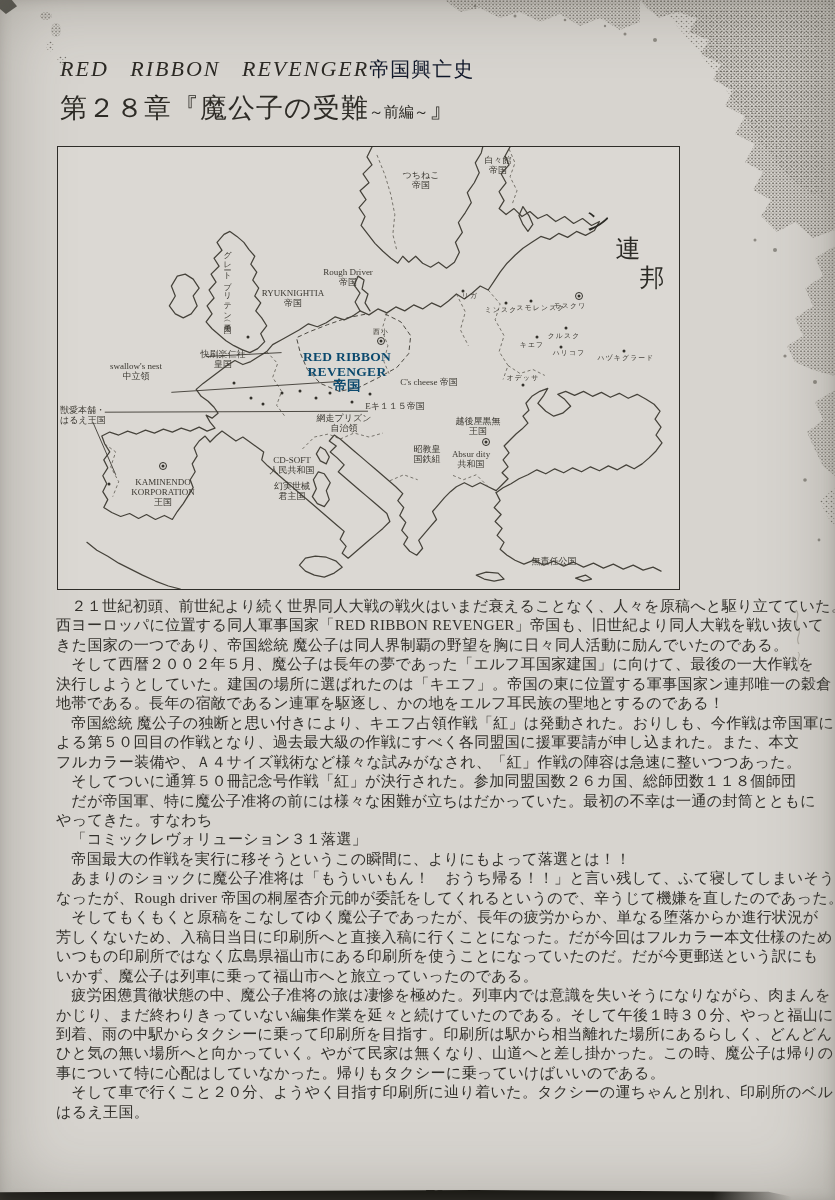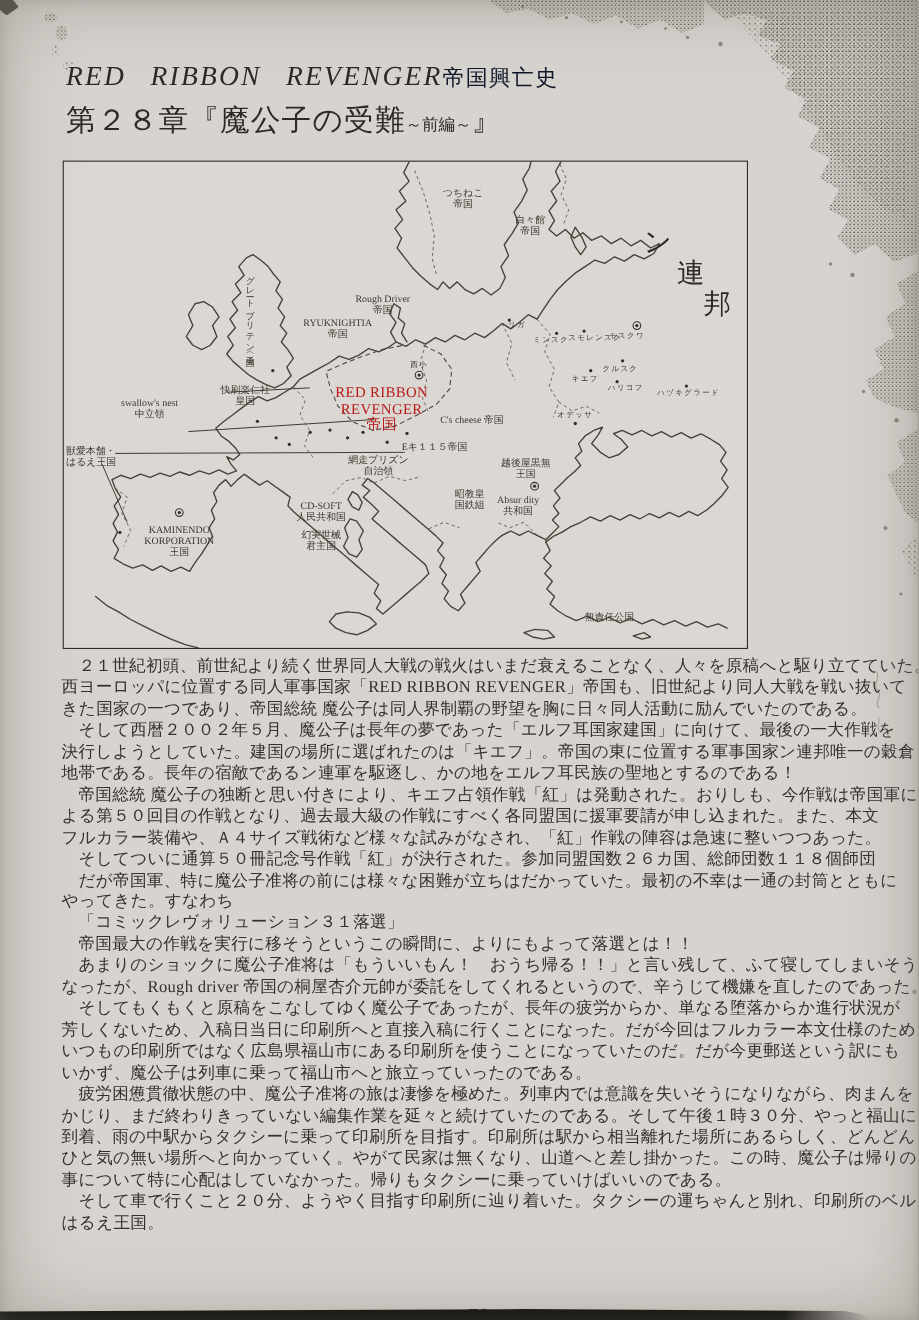--- a/index.html
+++ b/index.html
@@ -7,41 +7,41 @@
     position:relative;width:835px;height:1200px;overflow:hidden;
     background:#d7d4cf;
     font-family:"Liberation Serif","DejaVu Serif",serif;
     color:#32302b;
   }
   #vignette{position:absolute;inset:0;pointer-events:none;z-index:40;
     box-shadow:inset 0 0 70px rgba(95,92,82,.38), inset 0 0 12px rgba(95,92,82,.25);}
   
   #header{position:absolute;left:60px;top:56px;z-index:5;}
   .title-line{white-space:nowrap;}
-  .title-en{font-style:italic;font-size:25px;letter-spacing:2px;word-spacing:14px;color:#2c2a25;margin-top:12px;}
+  .title-en{font-style:italic;font-size:22px;letter-spacing:2px;word-spacing:14px;color:#2c2a25;margin-top:12px;}
   .title-ja{font-size:20px;letter-spacing:1px;color:#0f172a;}
   .chapter-line{margin-top:7px;font-size:27px;letter-spacing:1px;color:#2d2b26;white-space:nowrap;}
   .chapter-sub{font-size:15px;letter-spacing:0;}
   
   #map{
     position:absolute;left:57px;top:146px;width:623px;height:444px;
     border:1.6px solid #2e2d29;background:#dbd8d3;z-index:4;box-sizing:border-box;
   }
   #map svg.geo{position:absolute;left:0;top:0;width:100%;height:100%;}
   .coast{fill:none;stroke:#45423a;stroke-width:1.25;stroke-linejoin:round;stroke-linecap:round;}
   .border-dash{fill:none;stroke:#57534a;stroke-width:0.9;stroke-dasharray:3,2.6;opacity:.85;}
   .empire-dash{fill:none;stroke:#4a473f;stroke-width:1;stroke-dasharray:4.5,3;}
   #pointer-lines line{stroke:#3b3831;stroke-width:0.9;}
   .ml{position:absolute;transform:translate(-50%,-50%);text-align:center;white-space:nowrap;
       color:#3b3831;line-height:1.12;z-index:6;}
   .ml div{white-space:nowrap;}
   .ml-n{font-size:9px;}
   .ml-nl{transform:translate(0,-50%);text-align:left;font-size:9px;}
   .ml-t{font-size:6.8px;letter-spacing:1.2px;}
-  .ml-b{font-size:13.5px;font-weight:normal;letter-spacing:.3px;color:#b91c1c;line-height:1.08;}
+  .ml-b{font-size:13.5px;font-weight:bold;letter-spacing:.3px;color:#0c4a6e;line-height:1.08;}
   .ml-h{font-size:25px;color:#2b2a25;}
   .ml-v{writing-mode:vertical-rl;text-orientation:upright;font-size:8px;letter-spacing:1px;}
   .city-dot{position:absolute;width:3px;height:3px;background:#33312b;border-radius:50%;
     transform:translate(-50%,-50%);z-index:6;}
   .capital-dot{position:absolute;width:8px;height:8px;border:1px solid #33312b;border-radius:50%;
     transform:translate(-50%,-50%);z-index:6;box-sizing:border-box;}
   .capital-dot::after{content:"";position:absolute;left:50%;top:50%;width:3px;height:3px;
     background:#33312b;border-radius:50%;transform:translate(-50%,-50%);}
   
   #body-text{position:absolute;left:56px;top:597px;width:752px;z-index:5;}
@@ -154,28 +154,28 @@
           <line x1="113" y1="247" x2="283" y2="236"></line>
           <line x1="46" y1="267" x2="311" y2="266"></line>
           <line x1="34" y1="277" x2="57" y2="330"></line>
         </g>
     </svg>
     <div>
         <div class="ml ml-n" style="left: 363px; top: 33px;">
           <div>つちねこ</div>
           <div>帝国</div>
         </div>
-        <div class="ml ml-n" style="left: 424px; top: 18px; margin-top: 40px;">
+        <div class="ml ml-n" style="left: 440px; top: 18px;">
           <div>白々館</div>
           <div>帝国</div>
         </div>
         <div class="ml ml-v" style="left: 168px; top: 136px;">
           <div>グレートブリテン（勇）国</div>
         </div>
-        <div class="ml ml-n" style="left: 235px; top: 151px; margin-left: 14px;">
+        <div class="ml ml-n" style="left: 235px; top: 151px;">
           <div>RYUKNIGHTIA</div>
           <div>帝国</div>
         </div>
         <div class="ml ml-n" style="left: 290px; top: 130px;">
           <div>Rough Driver</div>
           <div>帝国</div>
         </div>
         <div class="ml ml-n" style="left: 119px; top: 212px; margin-left: 46px;">
           <div>快刷楽仁社</div>
           <div>皇国</div>

